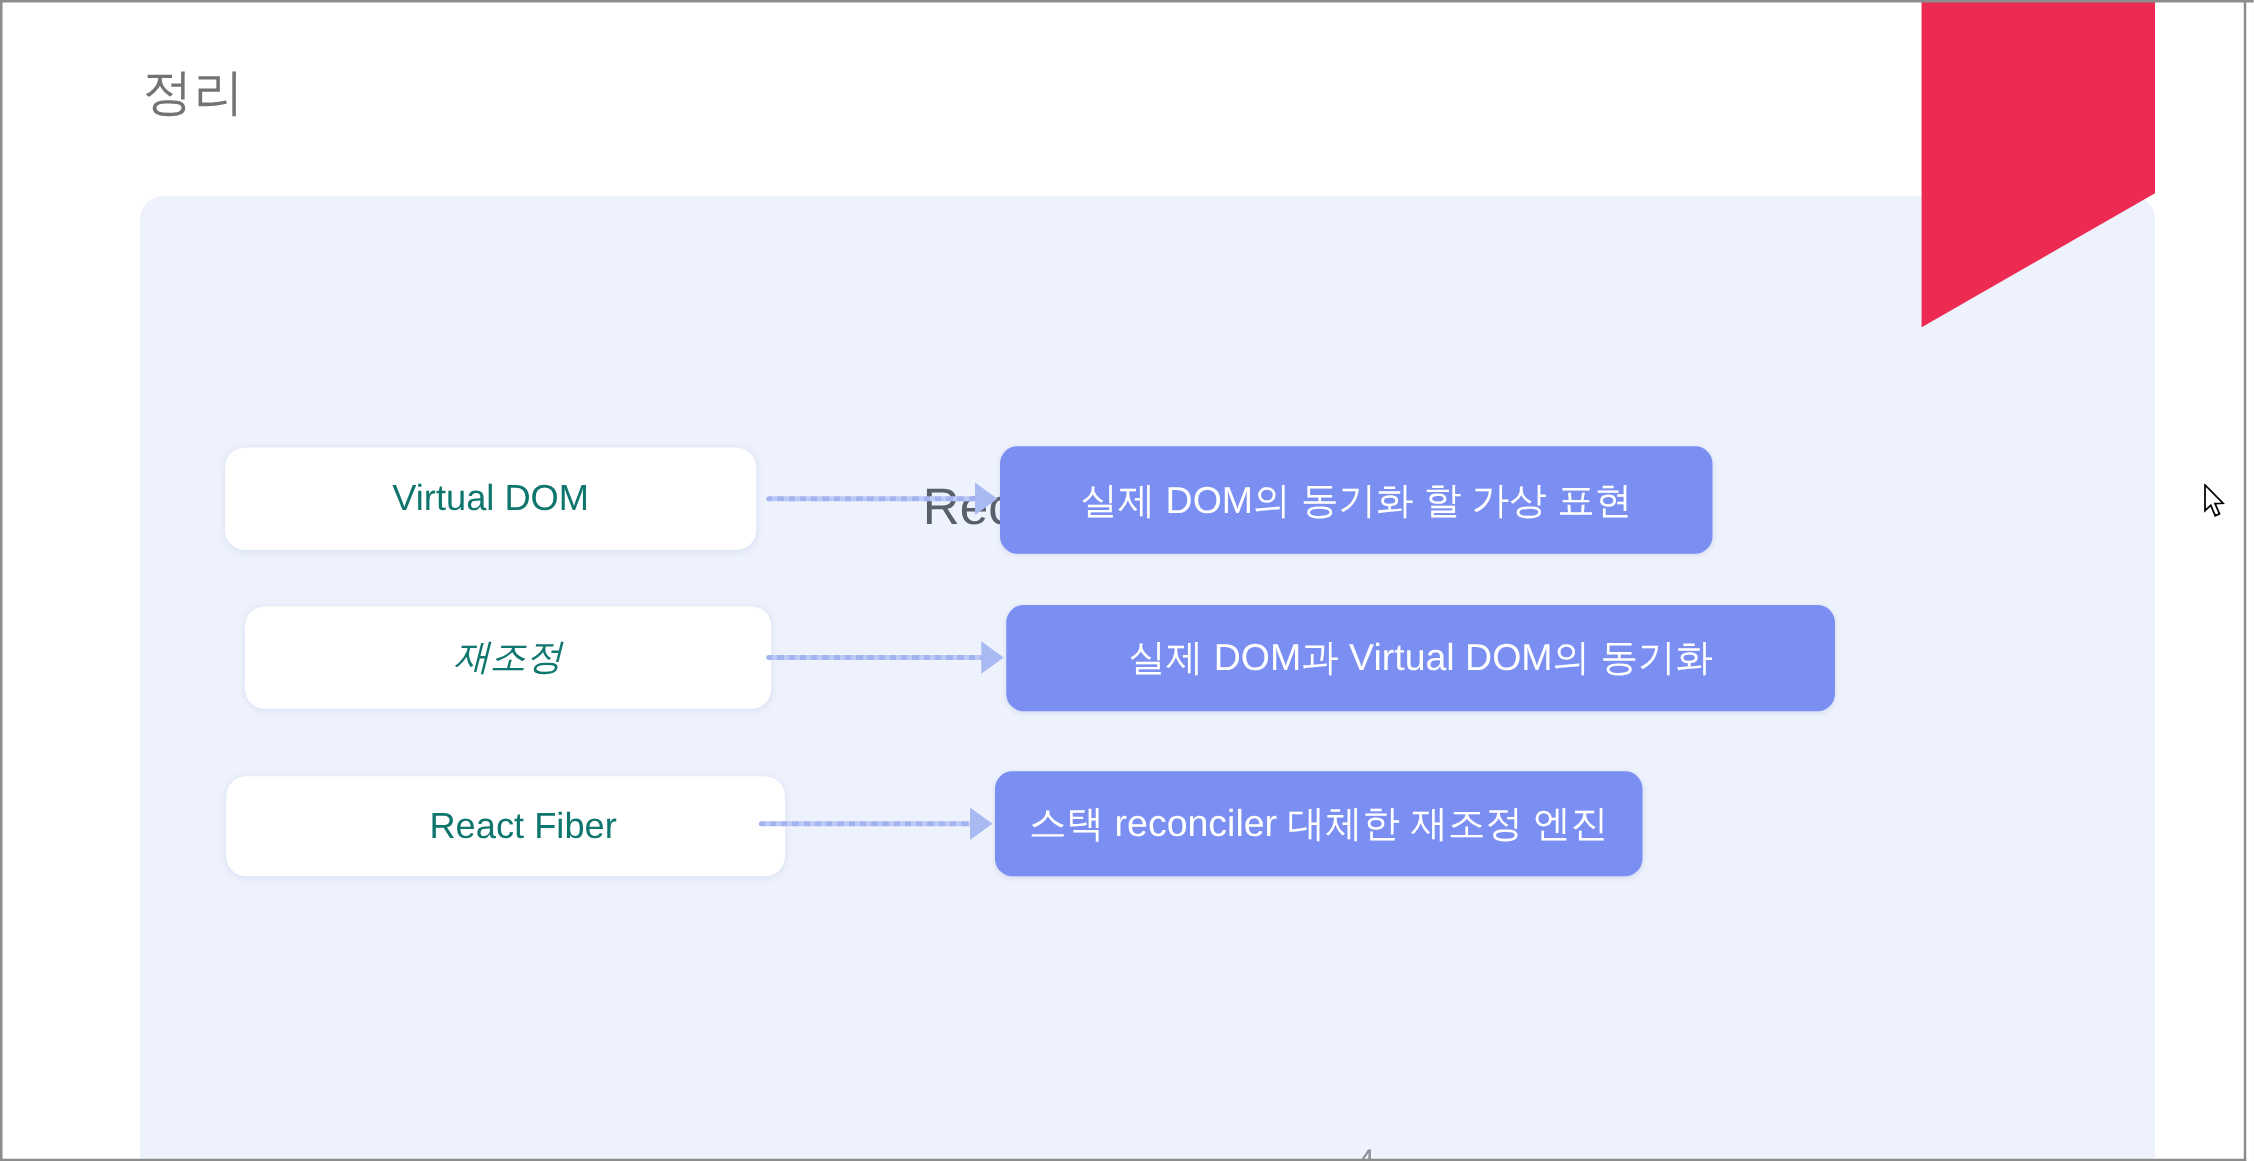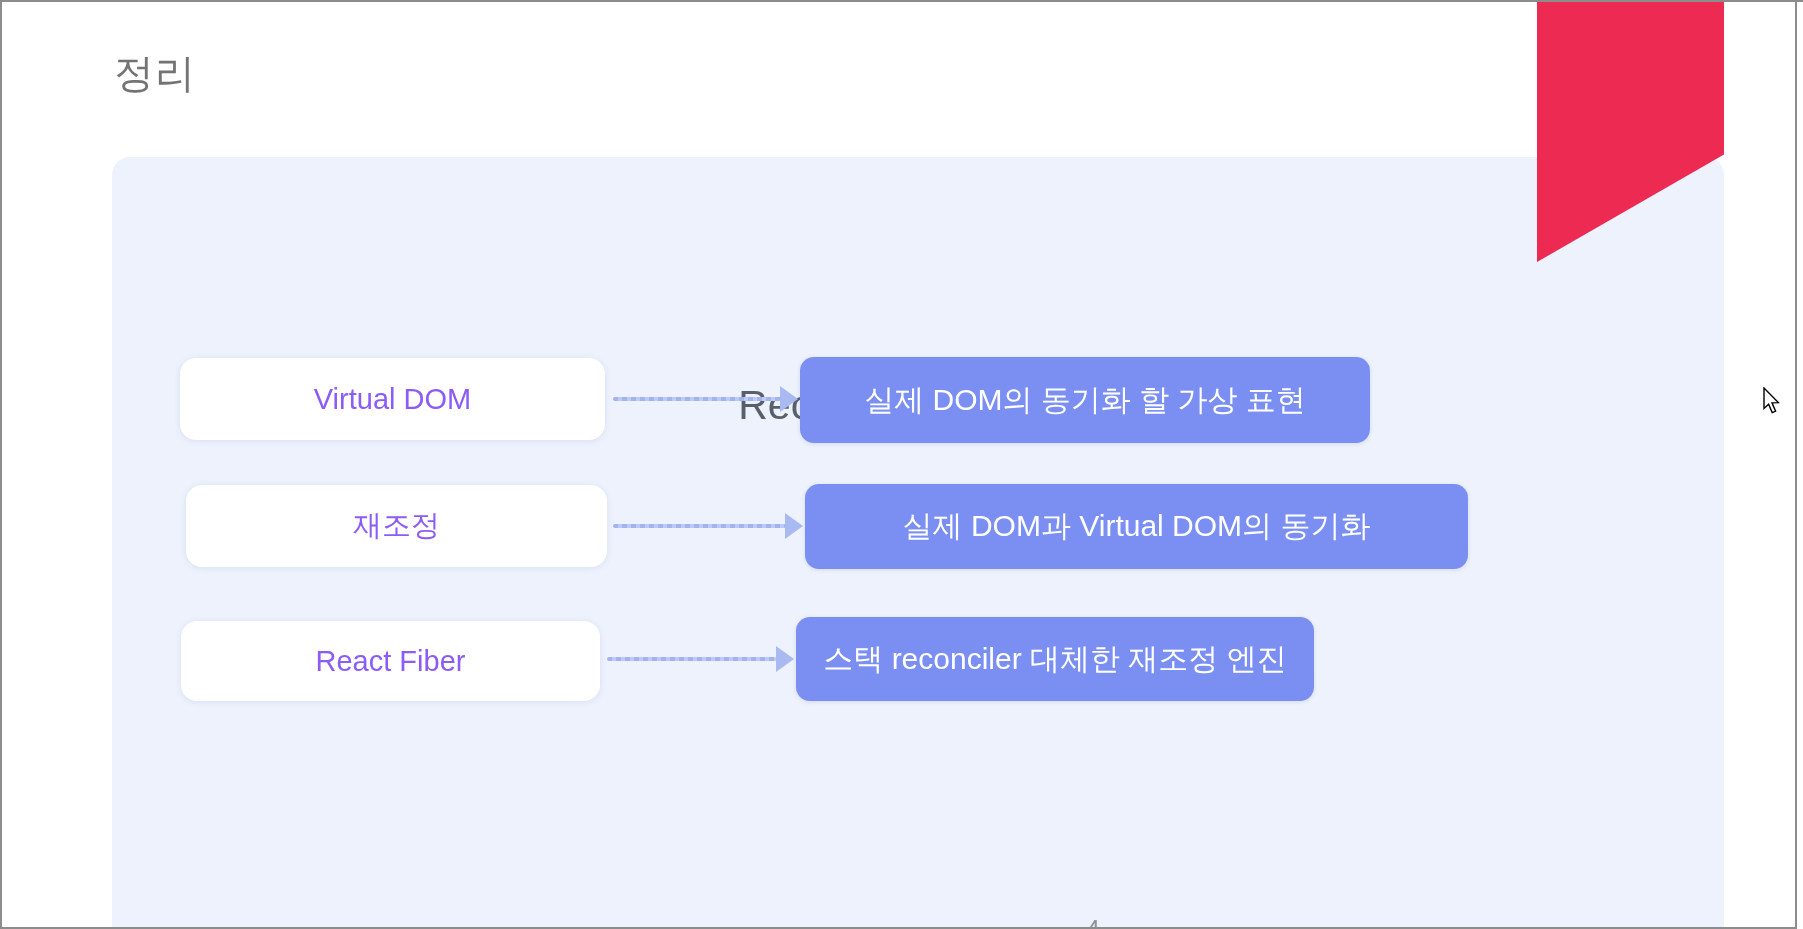--- a/index.html
+++ b/index.html
@@ -28,34 +28,34 @@
   }
 
   .slide-title{
     position:absolute;left:540px;top:225px;width:462px;
     text-align:center;font-size:41px;color:#58606c;
   }
 
   .term-box{
     position:absolute;background:#ffffff;border-radius:16px;
     display:flex;align-items:center;justify-content:center;
-    font-size:29px;color:#8b5cf6;
+    font-size:29px;color:#0f766e;
     box-shadow:0 1px 6px rgba(110,130,200,0.16);
   }
   .desc-box{
     position:absolute;background:#7b8ff2;border-radius:14px;
     display:flex;align-items:center;justify-content:center;
     font-size:30px;color:#ffffff;
     box-shadow:0 1px 4px rgba(90,110,190,0.18);
   }
   .term-r1{left:180px;top:358px;width:425px;height:82px;}
   .desc-r1{left:800px;top:357px;width:570px;height:86px;}
-  .term-r2{left:186px;top:485px;width:421px;height:82px;}
+  .term-r2{left:196px;top:485px;width:421px;height:82px;font-style:italic;}
   .desc-r2{left:805px;top:484px;width:663px;height:85px;}
-  .term-r3{left:181px;top:621px;width:419px;height:80px;}
+  .term-r3{left:181px;top:621px;width:419px;height:80px;padding-left:28px;}
   .desc-r3{left:796px;top:617px;width:518px;height:84px;}
 
   
   .arrow{position:absolute;height:26px;}
   .arrow-r1{left:613px;top:386px;width:185px;}
   .arrow-r2{left:613px;top:513px;width:190px;}
   .arrow-r3{left:607px;top:646px;width:187px;}
   .arrow .line{
     position:absolute;left:0;top:11px;height:4px;right:17px;
     background:repeating-linear-gradient(90deg,#a2b3f0 0 5px,#bdc9f6 5px 9px);

